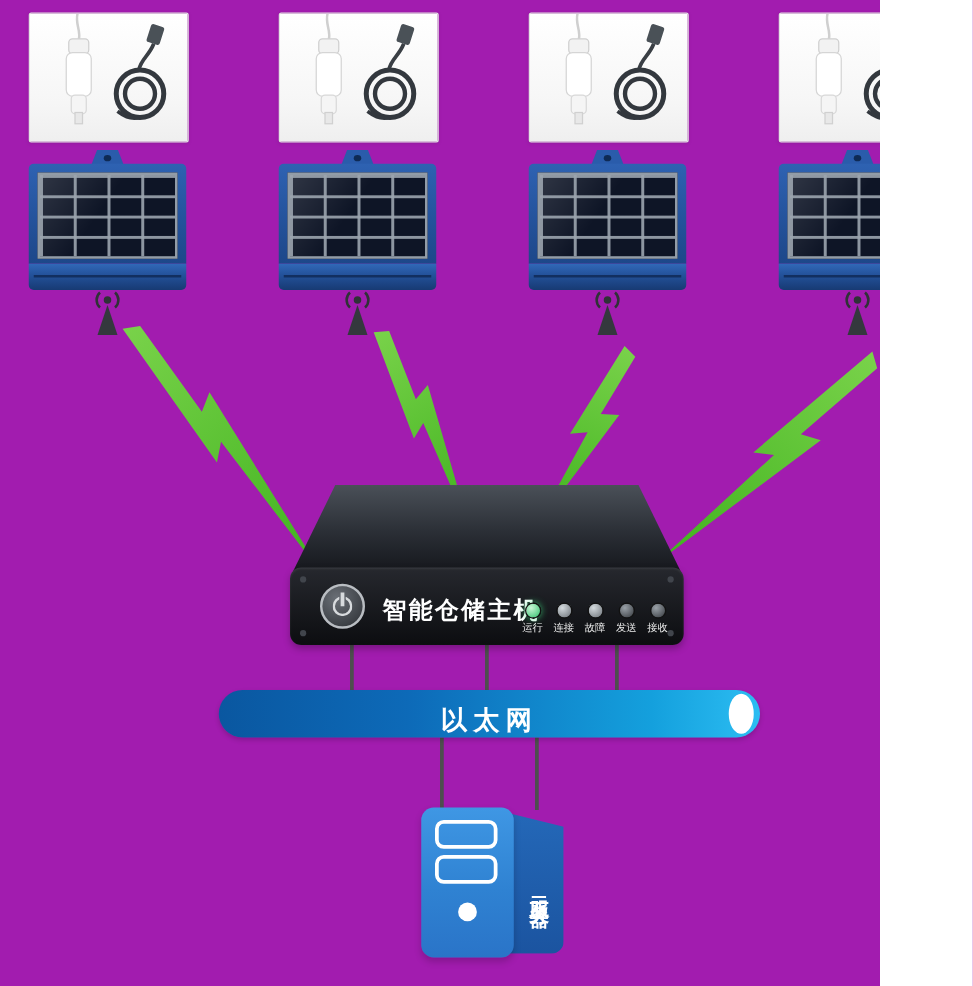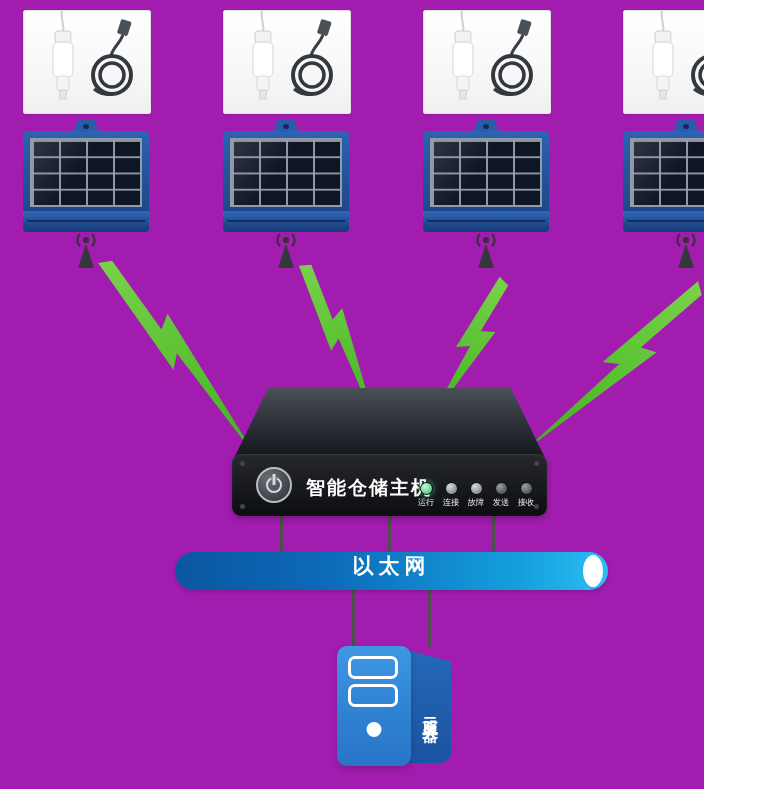--- a/index.html
+++ b/index.html
@@ -101,21 +101,21 @@
   .v1{left:280px;top:514px;height:42px;}
   .v2{left:388px;top:514px;height:42px;}
   .v3{left:492px;top:514px;height:42px;}
   .v4{left:352px;top:590px;height:58px;}
   .v5{left:428px;top:590px;height:58px;}
 
   
   .ethernet{
     position:absolute;left:175px;top:552px;width:433px;height:38px;border-radius:19px;
     background:linear-gradient(90deg,#0a57a0 0%,#0d6ab8 35%,#14a0dd 80%,#2cbdf2 100%);
-    z-index:2;display:flex;align-items:flex-start;justify-content:center;
+    z-index:2;display:flex;align-items:flex-end;justify-content:center;
     box-shadow:0 2px 4px rgba(0,0,0,0.18);
   }
   .ethernet-label{color:#fff;font-size:21px;font-weight:bold;letter-spacing:5px;}
   .ethernet-cap{
     position:absolute;right:5px;top:50%;transform:translateY(-50%);
     width:20px;height:32px;background:#ffffff;border-radius:50%;
   }
 
   
   .server{position:absolute;left:337px;top:646px;width:118px;height:120px;z-index:2;}

